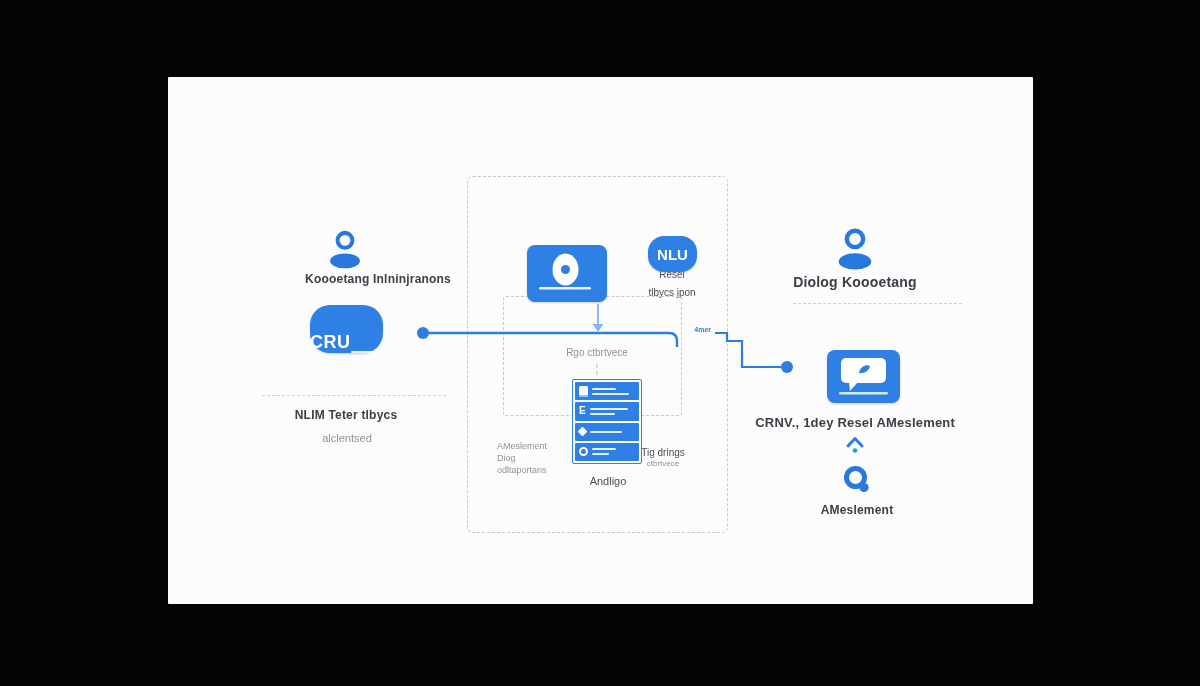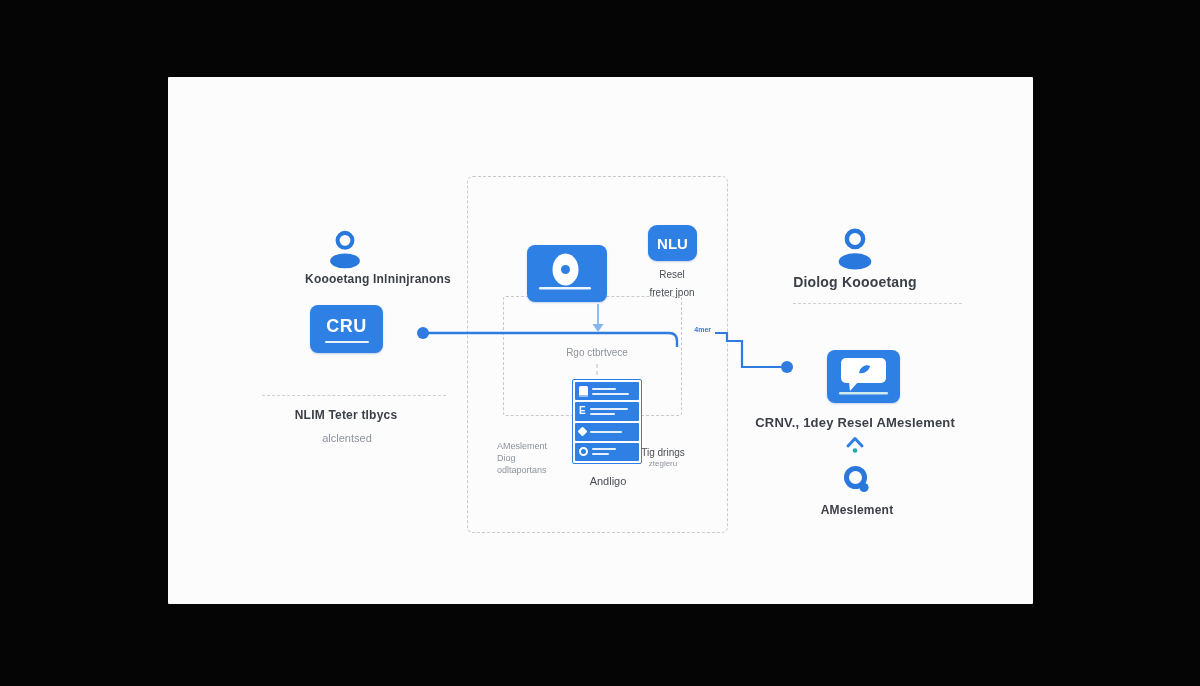--- a/index.html
+++ b/index.html
@@ -18,26 +18,26 @@
   .lbl{position:absolute;text-align:center;color:var(--dark);}
   .bold{font-weight:700;letter-spacing:.2px;}
   .grey{color:var(--grey);font-weight:400;}
   .dashline{position:absolute;border-top:1.6px dashed #ccd0d5;}
   .dashedbox{position:absolute;border:1.5px dashed var(--dash);border-radius:6px;z-index:1;}
   .node{position:absolute;background:var(--blue);border-radius:8px;z-index:3;
     box-shadow:0 1px 2px rgba(30,80,160,.25);}
   #overlay{position:absolute;left:0;top:0;z-index:2;pointer-events:none;}
   .z3{z-index:3;}
   
-  #cru{display:flex;flex-direction:column;align-items:center;justify-content:center;color:#fff;}
+  #cru{display:flex;flex-direction:row;align-items:flex-end;justify-content:center;color:#fff;border-radius:20px;}
   #cru .t{font-size:18px;font-weight:700;letter-spacing:.5px;}
   #cru .u{width:44px;height:2px;background:rgba(255,255,255,.9);margin-top:4px;border-radius:1px;}
   
   #nlu{display:flex;align-items:center;justify-content:center;color:#fff;
-    font-size:15px;font-weight:700;border-radius:9px;}
+    font-size:15px;font-weight:700;border-radius:16px;margin-top:11px;}
   
   #intent-list{position:absolute;width:70px;height:85px;background:#fff;
     border:1.6px solid var(--blue);border-radius:2px;display:flex;flex-direction:column;
     gap:2px;padding:2px;z-index:3;}
   .row{flex:1;background:var(--blue);border-radius:1px;display:flex;align-items:center;
     padding:0 4px;gap:4px;}
   .rico{flex:0 0 auto;}
   .doc{width:9px;height:11px;background:#fff;border-radius:1.5px;
     box-shadow:inset 0 -3px 0 -1px #9cc0ef,inset 0 -6px 0 -5px #9cc0ef;}
   .eletter{color:#fff;font-size:10px;font-weight:700;line-height:1;}
@@ -85,21 +85,21 @@
       <ellipse cx="38.5" cy="24.5" rx="13" ry="16" fill="#ffffff"></ellipse>
       <circle cx="38.5" cy="24.5" r="4.5" fill="#2f80e4"></circle>
       <rect x="12" y="42" width="52" height="2.6" rx="1.3" fill="#ffffff" opacity="0.92"></rect>
     </svg>
   </div>
 
   <div id="nlu" class="node" style="left:480px;top:148px;width:49px;height:36px;">
     <span>NLU</span>
   </div>
   <div class="lbl" style="left:454px;top:192px;width:100px;font-size:10px;color:#4a4e55;">Resel</div>
-  <div class="lbl" style="left:454px;top:210px;width:100px;font-size:10px;color:#4a4e55;">freter jpon</div>
+  <div class="lbl" style="left:454px;top:210px;width:100px;font-size:10px;color:#4a4e55;">tlbycs jpon</div>
 
   <div class="lbl grey" style="left:349px;top:270px;width:160px;font-size:10px;z-index:3;">Rgo ctbrtvece</div>
 
   <div id="intent-list" style="left:404px;top:302px;">
     <div class="row">
       <span class="rico doc"></span>
       <span class="bars">
           <span class="bar s"></span>
           <span class="bar l"></span>
         </span>
@@ -126,21 +126,21 @@
     </div>
   </div>
 
   <div class="abs z3" style="left:329px;top:363px;width:72px;font-size:9px;line-height:12px;color:#8d939c;">
     <div>AMeslement</div>
     <div>Diog</div>
     <div>odltaportans</div>
   </div>
   <div class="lbl" style="left:390px;top:398px;width:100px;font-size:11px;color:#4a4e55;z-index:3;">Andligo</div>
   <div class="lbl" style="left:454px;top:370px;width:82px;font-size:10px;color:#4a4e55;z-index:3;">Tig drings</div>
-  <div class="lbl grey" style="left:454px;top:382px;width:82px;font-size:8px;z-index:3;">ztegleru</div>
+  <div class="lbl grey" style="left:454px;top:382px;width:82px;font-size:8px;z-index:3;">ctbrtvece</div>
 
   <svg class="abs z3" style="left:664px;top:148px;" width="46" height="48" viewBox="0 0 48 48">
     <circle cx="24" cy="13.5" r="8.5" stroke="#2878dd" stroke-width="4.6" fill="none"></circle>
     <ellipse cx="24" cy="37" rx="17" ry="8.5" fill="#2878dd"></ellipse>
   </svg>
   <div class="lbl bold" style="left:587px;top:197px;width:200px;font-size:14px;">Diolog Koooetang</div>
   <div class="dashline" style="left:625px;top:226px;width:169px;"></div>
 
   <div class="lbl" style="left:505px;top:249px;width:38px;font-size:7px;font-weight:700;color:#2f7ce0;text-align:right;z-index:3;">4mer</div>
 

